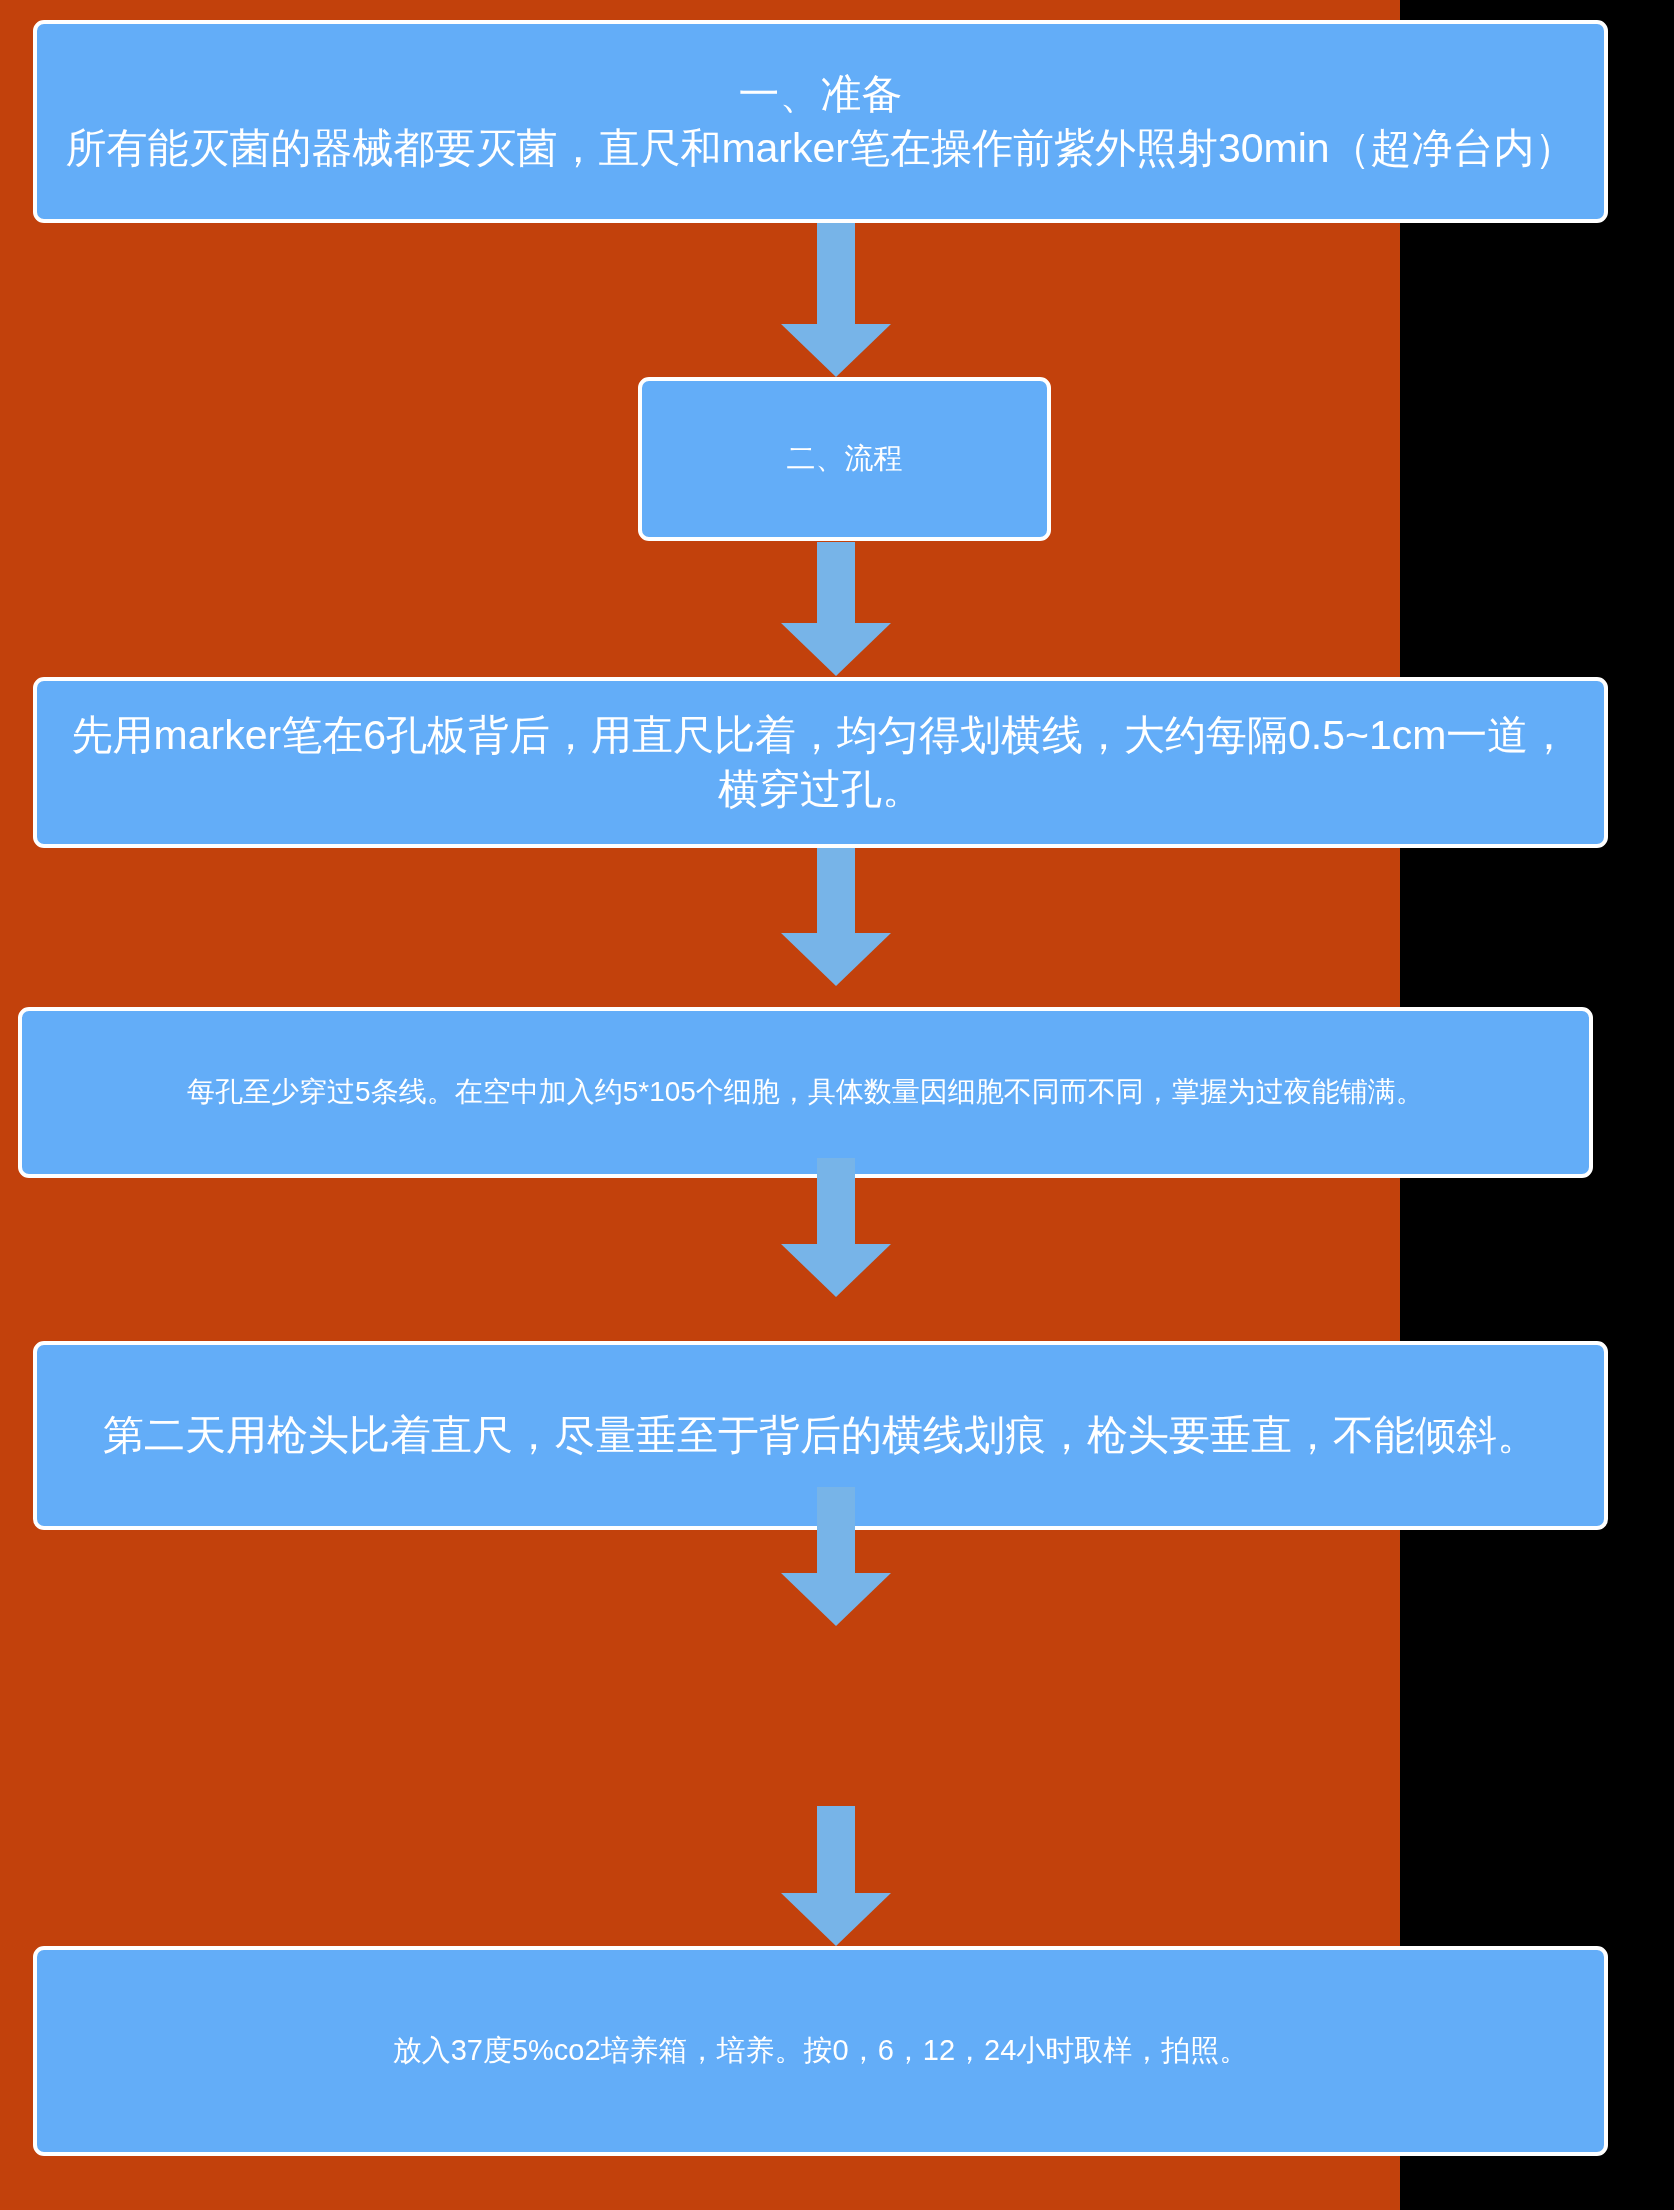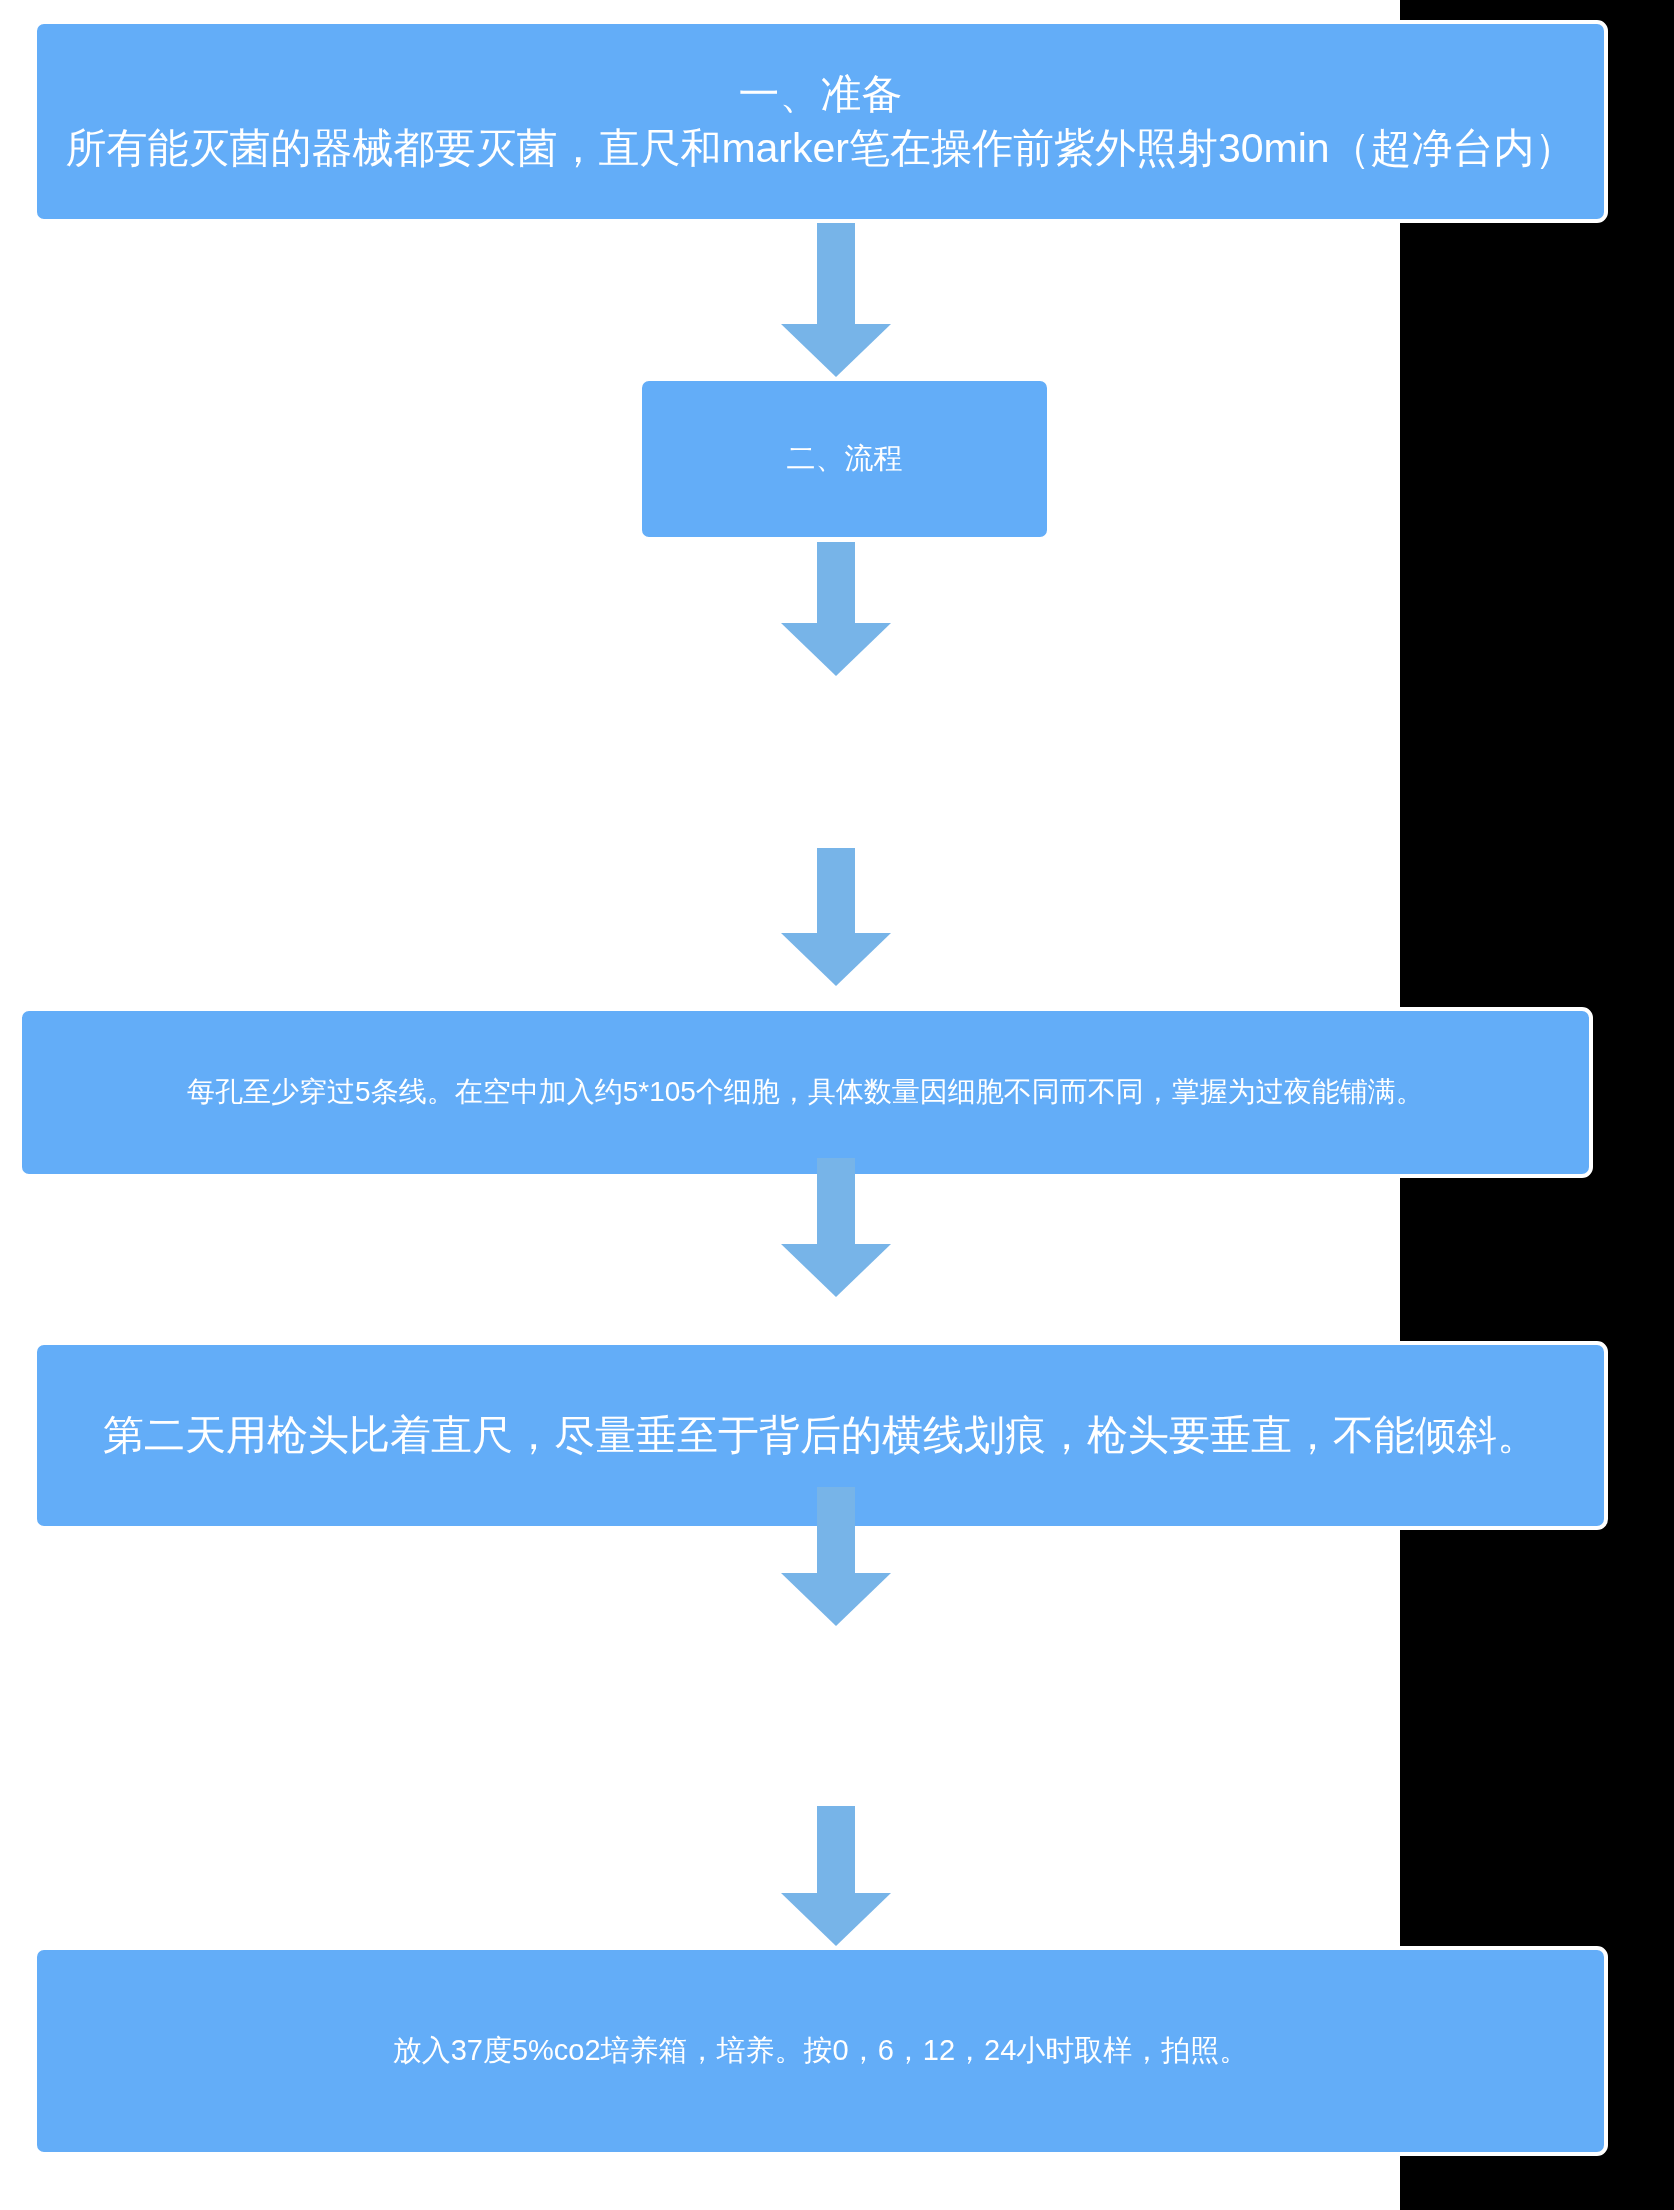--- a/index.html
+++ b/index.html
@@ -10,21 +10,21 @@
   body {
     width: 1675px;
     height: 2210px;
     font-family: "Liberation Sans", "DejaVu Sans", sans-serif;
     overflow: hidden;
   }
   #flowchart {
     position: relative;
     width: 1400px;
     height: 2210px;
-    background: #ffffff;
+    background: #c2410c;
   }
   .node {
     position: absolute;
     background: #63ADF8;
     border: 4.6px solid #FFFFFF;
     border-radius: 11px;
     box-sizing: border-box;
     display: flex;
     align-items: center;
     justify-content: center;
@@ -105,20 +105,23 @@
 
   <div class="node n-process">
     <span class="node-text">二、流程</span>
   </div>
 
   <div class="arrow a2">
     <div class="shaft"></div>
     <div class="head"></div>
   </div>
 
+  <div class="node n-step1">
+    <span class="node-text">先用marker笔在6孔板背后，用直尺比着，均匀得划横线，大约每隔0.5~1cm一道，横穿过孔。</span>
+  </div>
 
   <div class="arrow a3">
     <div class="shaft"></div>
     <div class="head"></div>
   </div>
 
   <div class="node n-step2">
     <span class="node-text">每孔至少穿过5条线。在空中加入约5*105个细胞，具体数量因细胞不同而不同，掌握为过夜能铺满。</span>
   </div>
 

